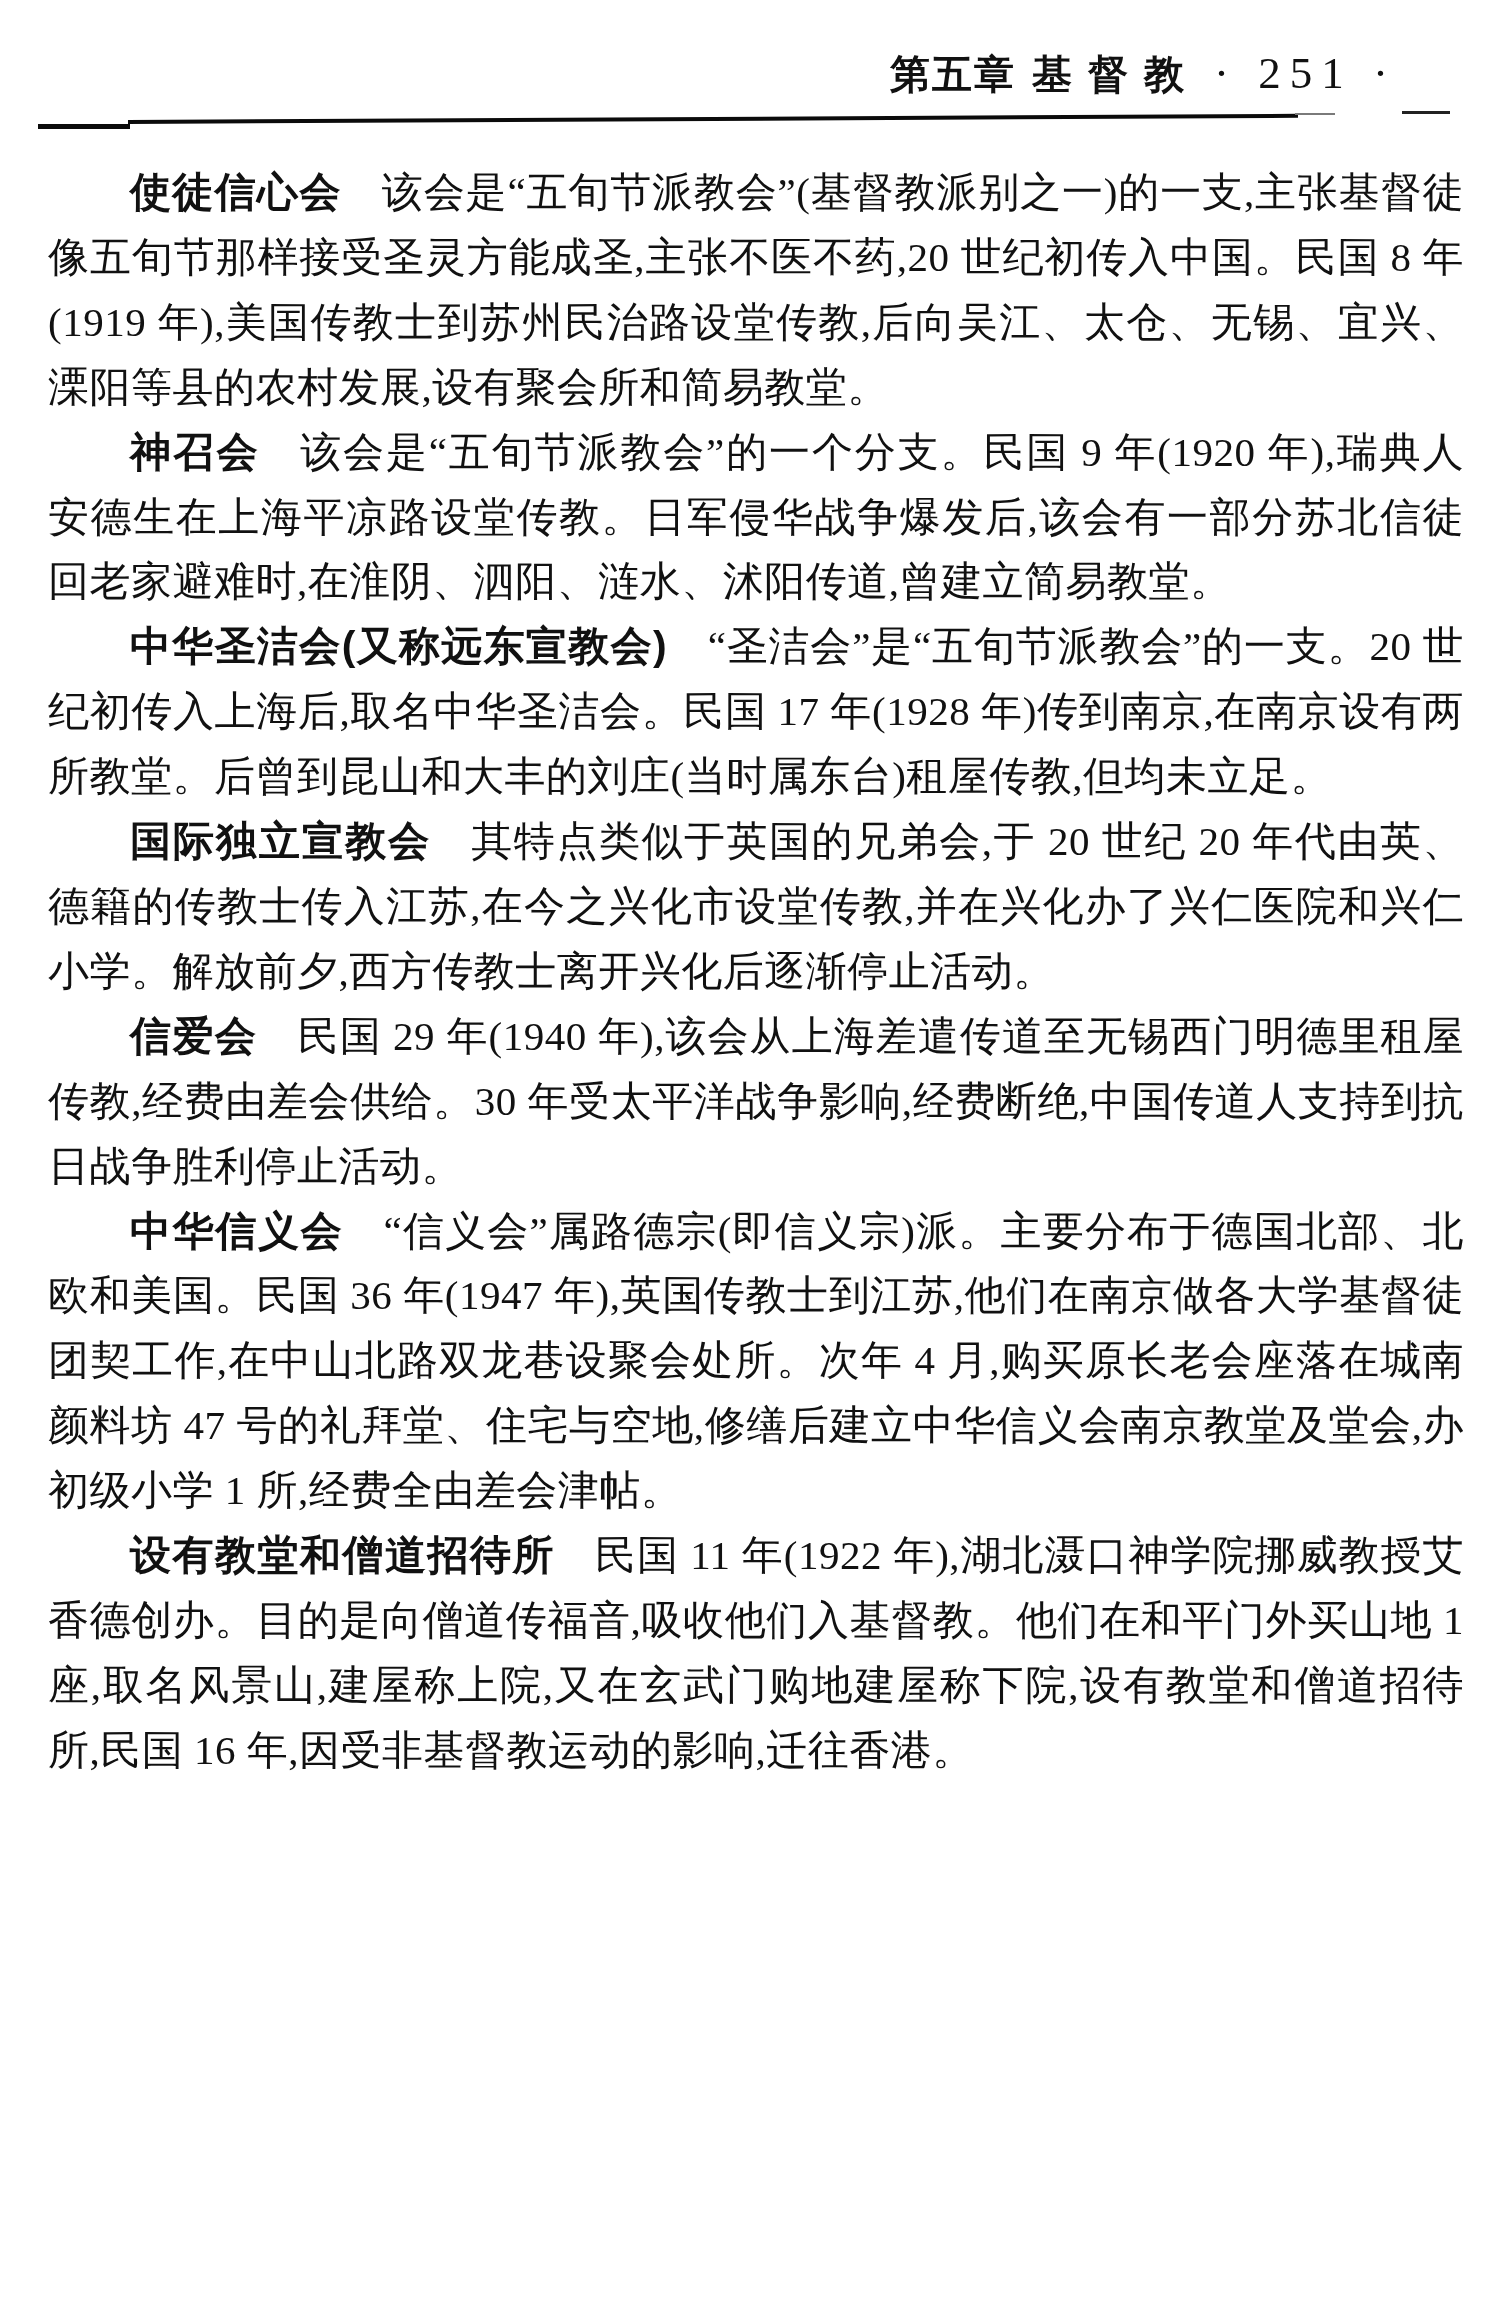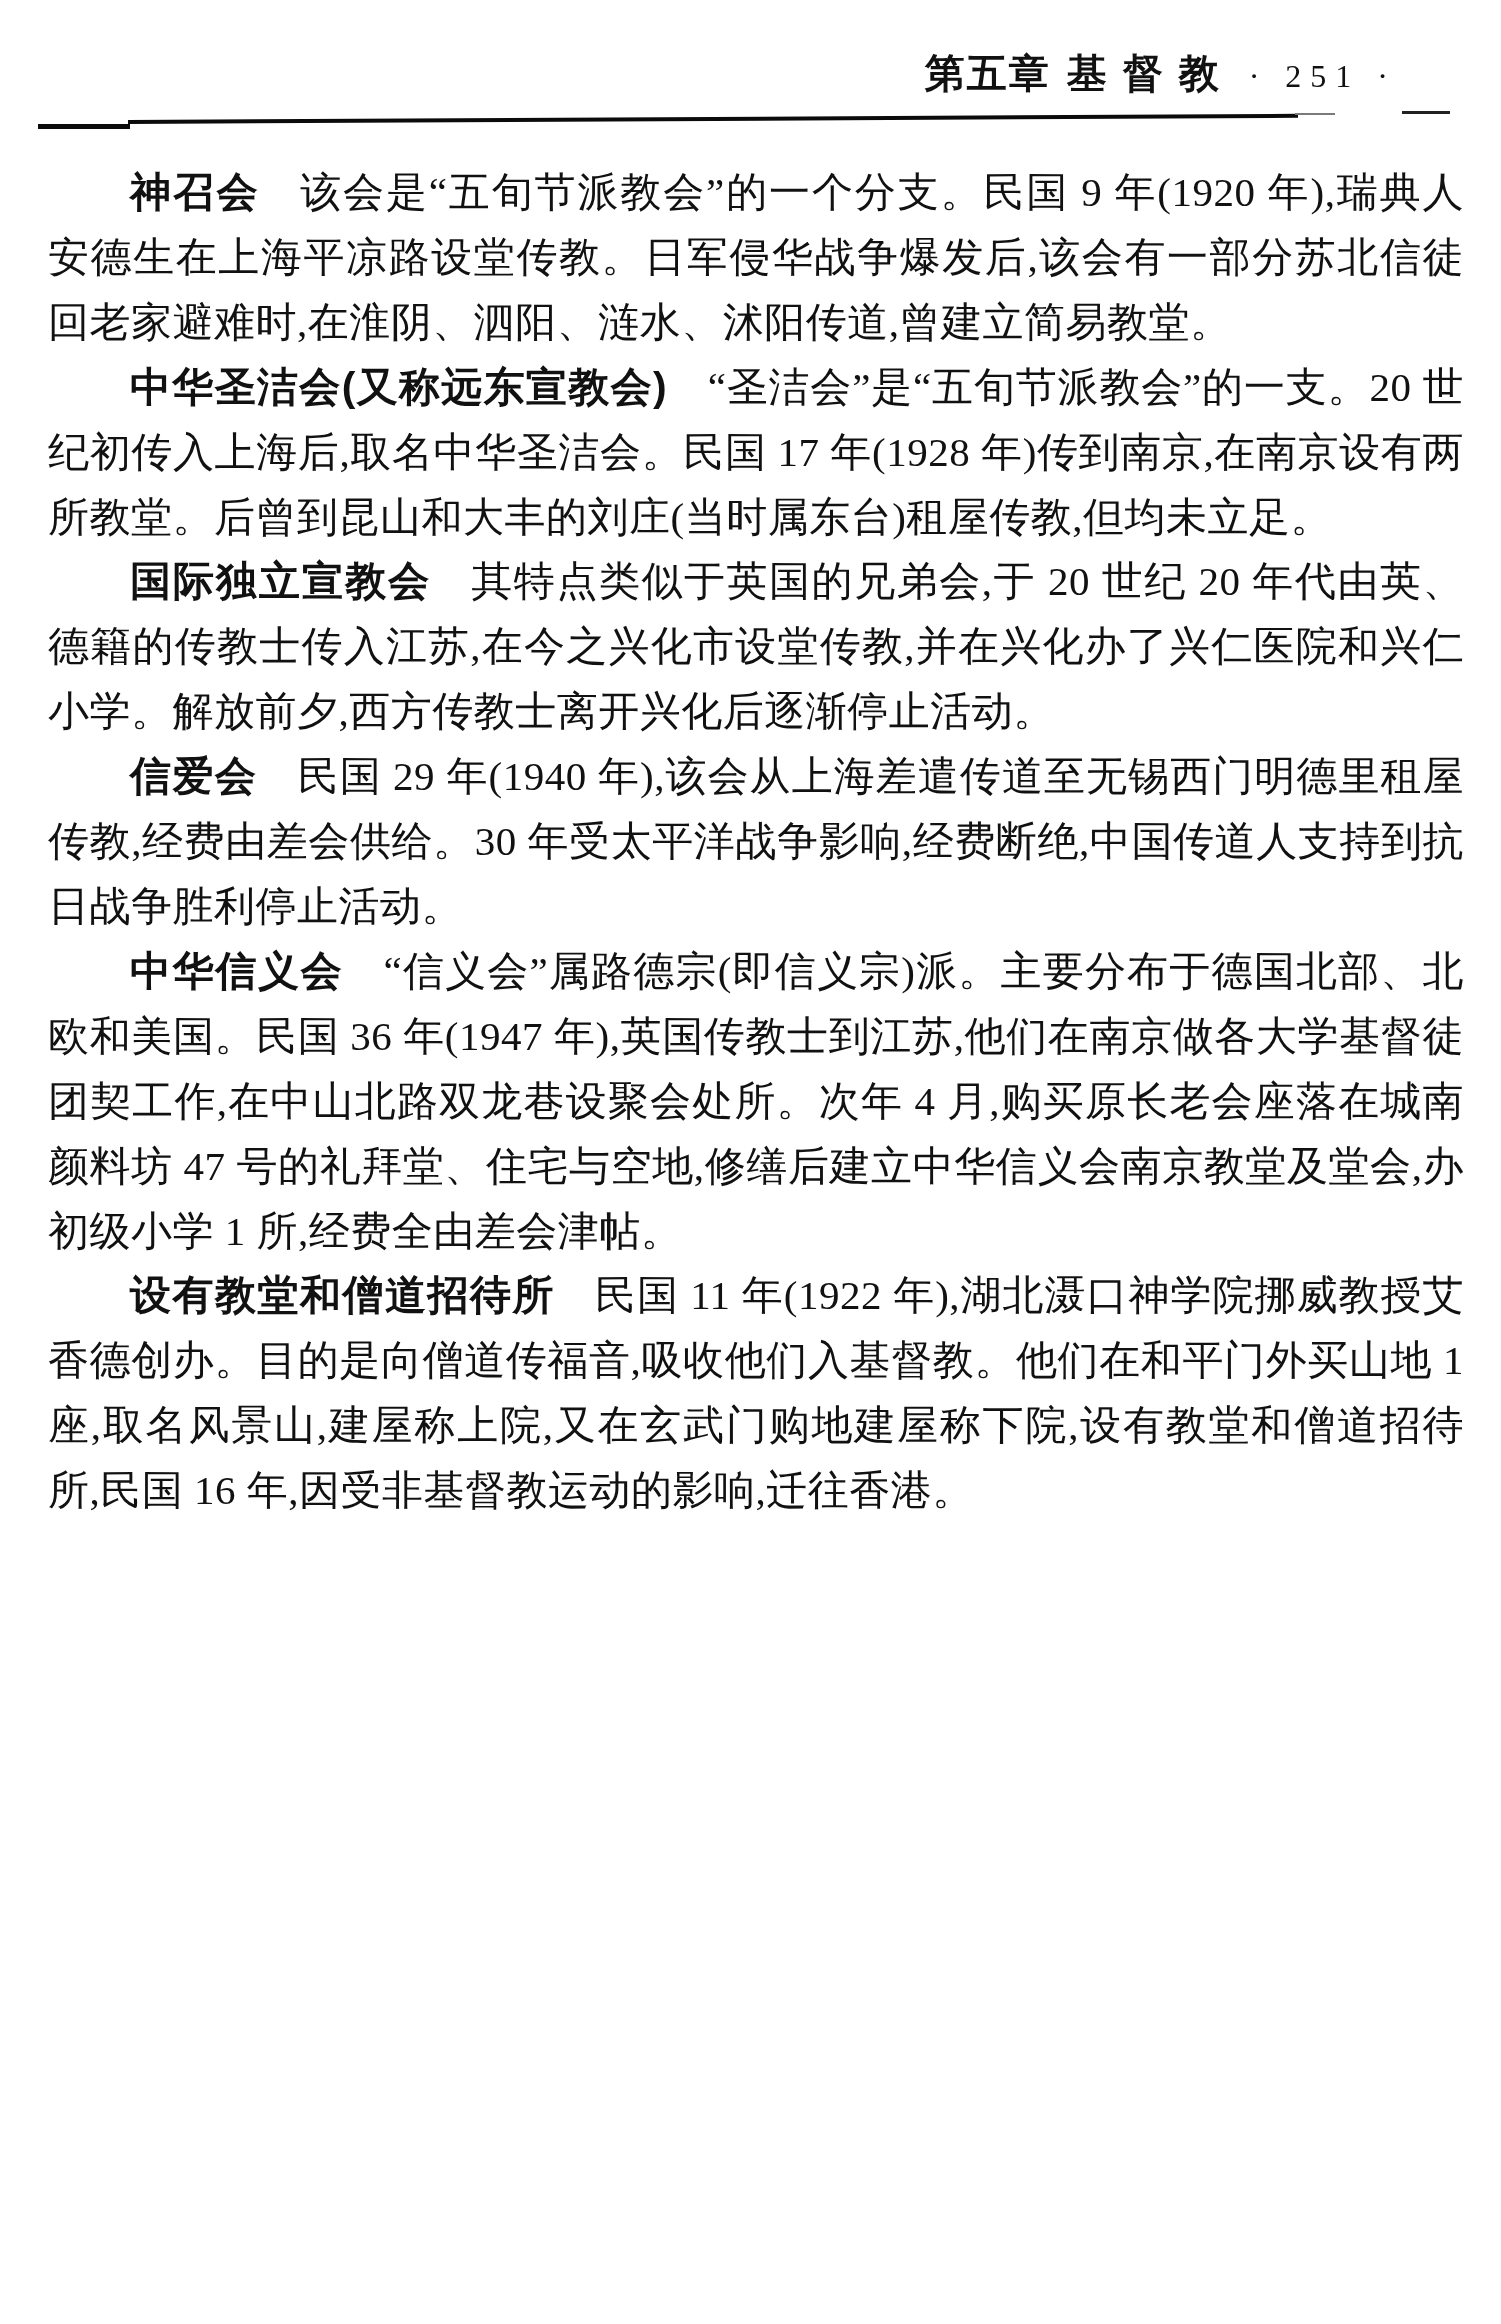--- a/index.html
+++ b/index.html
@@ -17,21 +17,21 @@
     position:absolute; top:50px; right:104px;
     white-space:nowrap;
     font-family:"Liberation Sans","DejaVu Sans",sans-serif;
     font-weight:bold; font-size:40px; line-height:46px;
     color:var(--ink);
   }
   .chapter { letter-spacing:2px; }
   .title   { margin-left:16px; letter-spacing:16px; }
   .pagenum {
     font-family:"Liberation Serif","DejaVu Serif",serif;
-    font-weight:normal; font-size:32px;
+    font-weight:normal; font-size:45px;
     margin-left:14px; letter-spacing:9px;
   }
   
   .rule-stub {
     position:absolute; left:38px; top:124px;
     width:92px; height:5px; background:#0b0b0b;
   }
   .rule-main {
     position:absolute; left:128px; top:120px;
     width:1170px; height:4px; background:#0b0b0b;
@@ -70,20 +70,21 @@
   <div class="header">
     <span class="chapter">第五章</span><span class="title">基督教</span><span class="pagenum">· 251 ·</span>
   </div>
 
   <div class="rule-stub"></div>
   <div class="rule-main"></div>
   <div class="rule-faint"></div>
   <div class="rule-dash"></div>
 
   <div class="content" id="content">
+      <p class="para"><span class="term">使徒信心会</span><span class="btext">该会是“五旬节派教会”(基督教派别之一)的一支,主张基督徒像五旬节那样接受圣灵方能成圣,主张不医不药,20 世纪初传入中国。民国 8 年(1919 年),美国传教士到苏州民治路设堂传教,后向吴江、太仓、无锡、宜兴、溧阳等县的农村发展,设有聚会所和简易教堂。</span></p>
       <p class="para"><span class="term">神召会</span><span class="btext">该会是“五旬节派教会”的一个分支。民国 9 年(1920 年),瑞典人安德生在上海平凉路设堂传教。日军侵华战争爆发后,该会有一部分苏北信徒回老家避难时,在淮阴、泗阳、涟水、沭阳传道,曾建立简易教堂。</span></p>
       <p class="para"><span class="term">中华圣洁会(又称远东宣教会)</span><span class="btext">“圣洁会”是“五旬节派教会”的一支。20 世纪初传入上海后,取名中华圣洁会。民国 17 年(1928 年)传到南京,在南京设有两所教堂。后曾到昆山和大丰的刘庄(当时属东台)租屋传教,但均未立足。</span></p>
       <p class="para"><span class="term">国际独立宣教会</span><span class="btext">其特点类似于英国的兄弟会,于 20 世纪 20 年代由英、德籍的传教士传入江苏,在今之兴化市设堂传教,并在兴化办了兴仁医院和兴仁小学。解放前夕,西方传教士离开兴化后逐渐停止活动。</span></p>
       <p class="para"><span class="term">信爱会</span><span class="btext">民国 29 年(1940 年),该会从上海差遣传道至无锡西门明德里租屋传教,经费由差会供给。30 年受太平洋战争影响,经费断绝,中国传道人支持到抗日战争胜利停止活动。</span></p>
       <p class="para"><span class="term">中华信义会</span><span class="btext">“信义会”属路德宗(即信义宗)派。主要分布于德国北部、北欧和美国。民国 36 年(1947 年),英国传教士到江苏,他们在南京做各大学基督徒团契工作,在中山北路双龙巷设聚会处所。次年 4 月,购买原长老会座落在城南颜料坊 47 号的礼拜堂、住宅与空地,修缮后建立中华信义会南京教堂及堂会,办初级小学 1 所,经费全由差会津帖。</span></p>
       <p class="para"><span class="term">设有教堂和僧道招待所</span><span class="btext">民国 11 年(1922 年),湖北滠口神学院挪威教授艾香德创办。目的是向僧道传福音,吸收他们入基督教。他们在和平门外买山地 1 座,取名风景山,建屋称上院,又在玄武门购地建屋称下院,设有教堂和僧道招待所,民国 16 年,因受非基督教运动的影响,迁往香港。</span></p>
     </div>
 
 </div>
 

